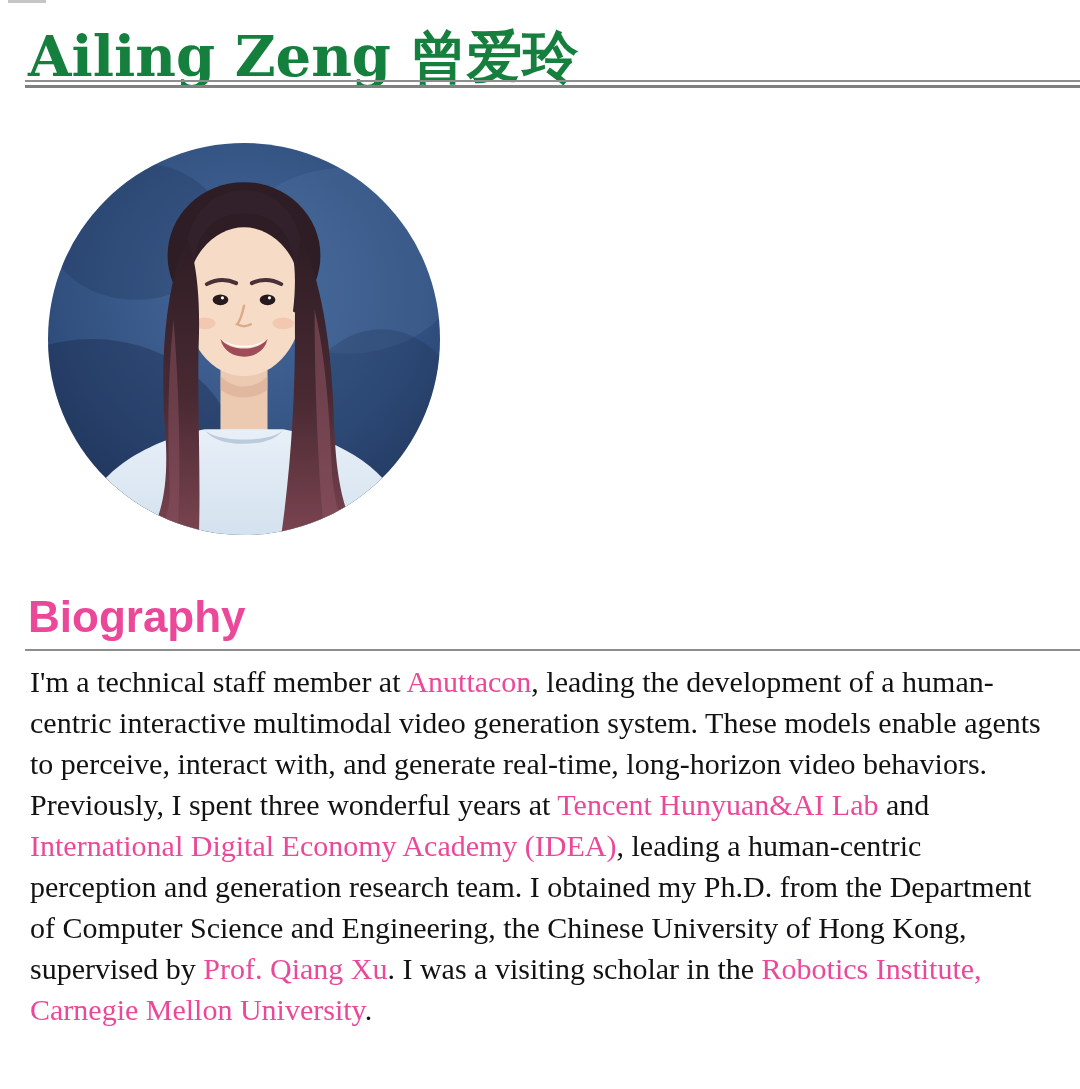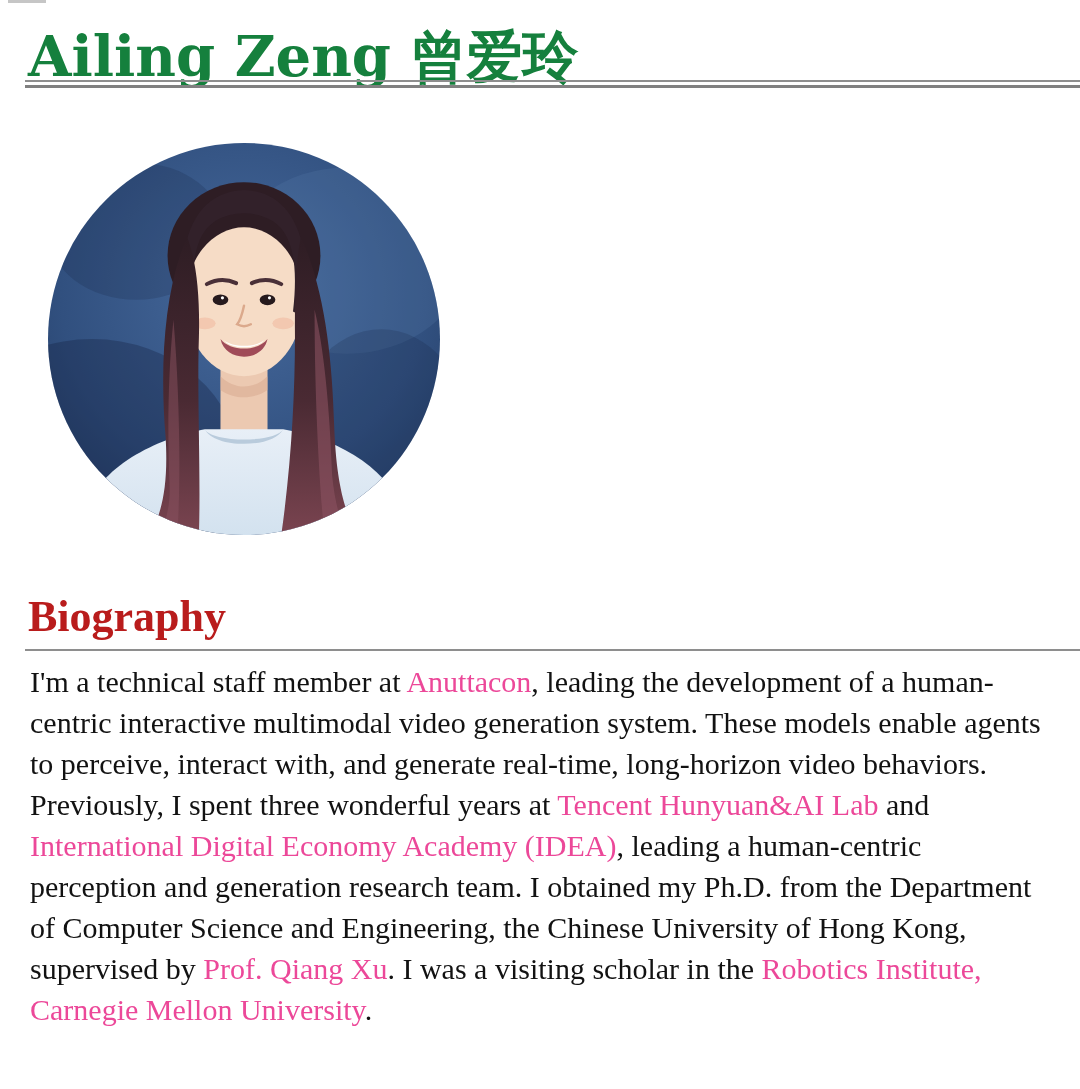--- a/index.html
+++ b/index.html
@@ -53,25 +53,25 @@
     height: 392px;
     border-radius: 50%;
     overflow: hidden;
   }
   .avatar svg { display: block; width: 100%; height: 100%; }
   h2.section-title {
     position: absolute;
     left: 28px;
     top: 592px;
     margin: 0;
-    font-family: Liberation Serif, serif;
+    font-family: Liberation Sans, sans-serif;
     font-weight: bold;
     font-size: 44px;
     line-height: 1.15;
-    color: #b91c1c;
+    color: #ec4899;
     white-space: nowrap;
   }
   .single-rule {
     position: absolute;
     left: 25px;
     right: 0;
     top: 649px;
     height: 0;
     border-top: 2px solid #8e8e8e;
   }

